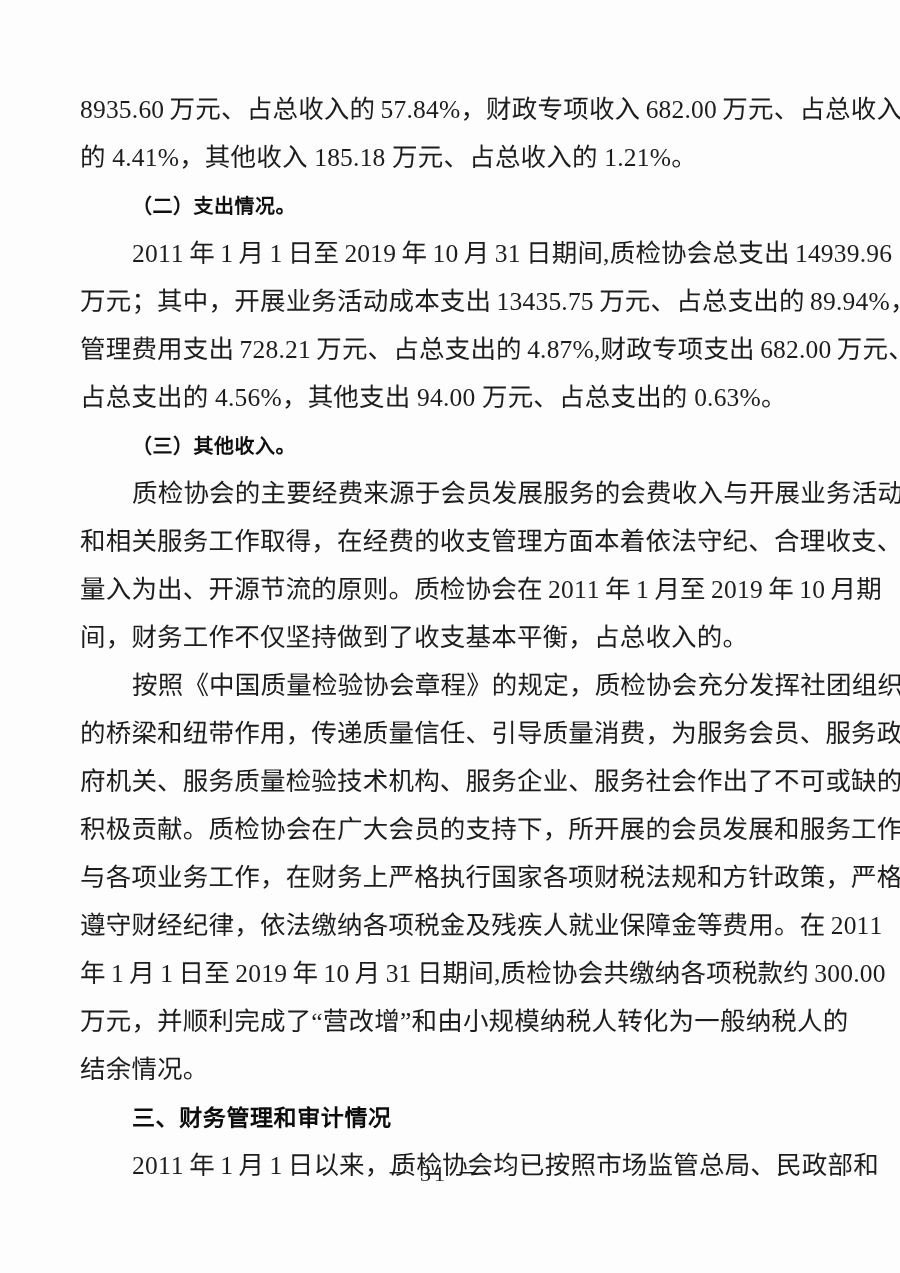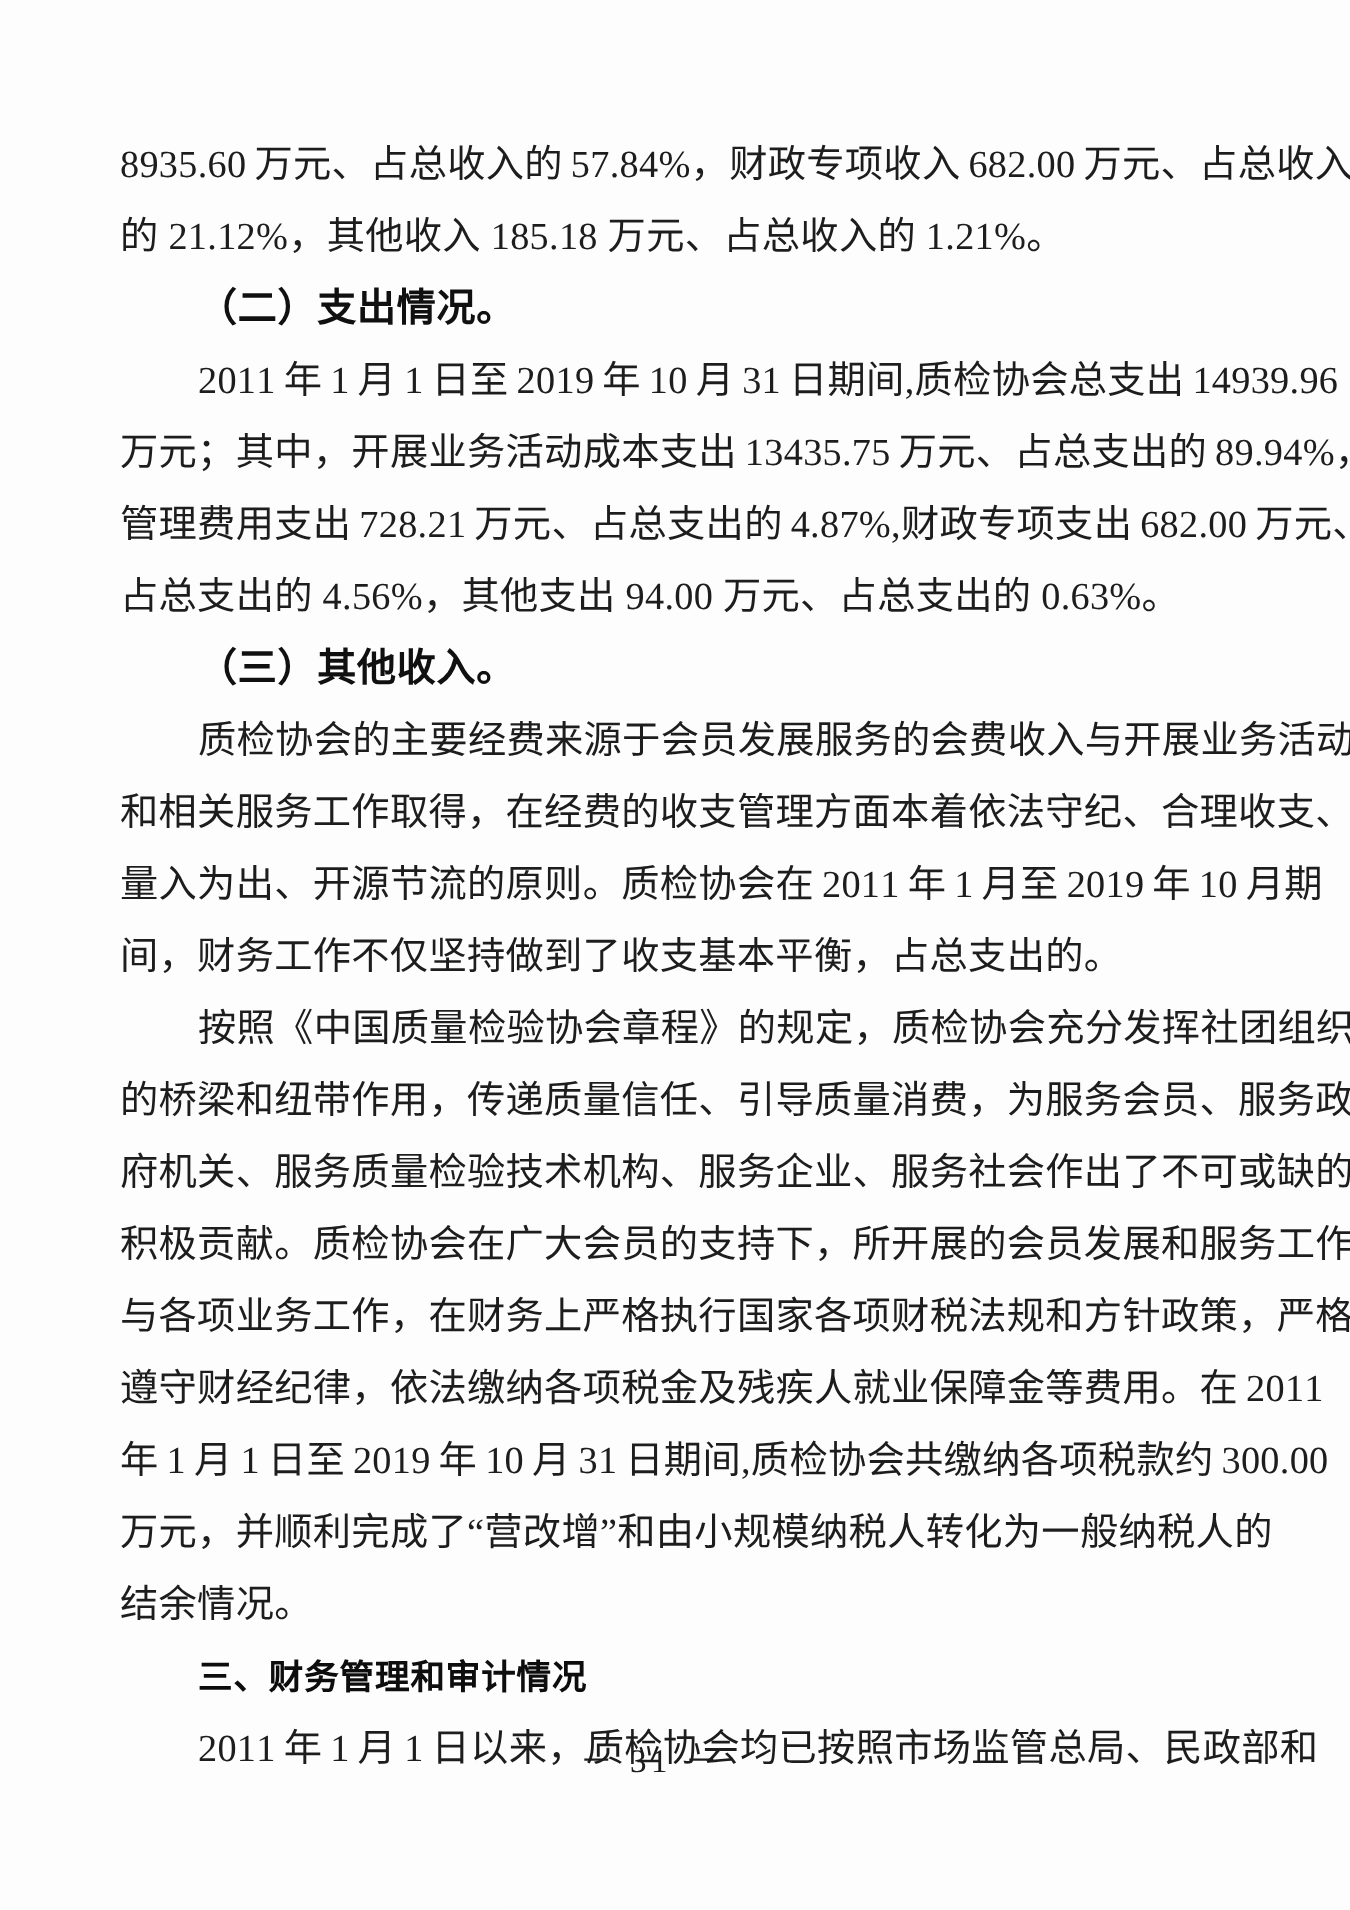--- a/index.html
+++ b/index.html
@@ -64,21 +64,21 @@
   .line.indent {
     text-indent: 52px;
   }
   .line.justify.indent {
     text-indent: 0;
     padding-left: 52px;
   }
 
   
   .subhead {
-    font-size: 26px;
+    font-size: 20px;
     line-height: 48px;
     height: 48px;
     padding-left: 52px;
     font-family: "Liberation Serif", "DejaVu Serif", serif;
     font-weight: 700;
     color: #101010;
     letter-spacing: 0.5px;
     white-space: nowrap;
   }
 
@@ -157,21 +157,21 @@
           <span>0</span>
           <span> </span>
           <span>万</span>
           <span>元</span>
           <span>、</span>
           <span>占</span>
           <span>总</span>
           <span>收</span>
           <span>入</span>
         </div>
-        <div class="line last">的 21.12%，其他收入 185.18 万元、占总收入的 1.21%。</div>
+        <div class="line last">的 4.41%，其他收入 185.18 万元、占总收入的 1.21%。</div>
       </div>
       <div class="subhead">（二）支出情况。</div>
       <div>
         <div class="line justify indent">
           <span>2</span>
           <span>0</span>
           <span>1</span>
           <span>1</span>
           <span> </span>
           <span>年</span>
@@ -421,21 +421,21 @@
           <span>9</span>
           <span> </span>
           <span>年</span>
           <span> </span>
           <span>1</span>
           <span>0</span>
           <span> </span>
           <span>月</span>
           <span>期</span>
         </div>
-        <div class="line last">间，财务工作不仅坚持做到了收支基本平衡，占总支出的。</div>
+        <div class="line last">间，财务工作不仅坚持做到了收支基本平衡，占总收入的。</div>
       </div>
       <div>
         <div class="line justify indent">
           <span>按</span>
           <span>照</span>
           <span>《</span>
           <span>中</span>
           <span>国</span>
           <span>质</span>
           <span>量</span>

